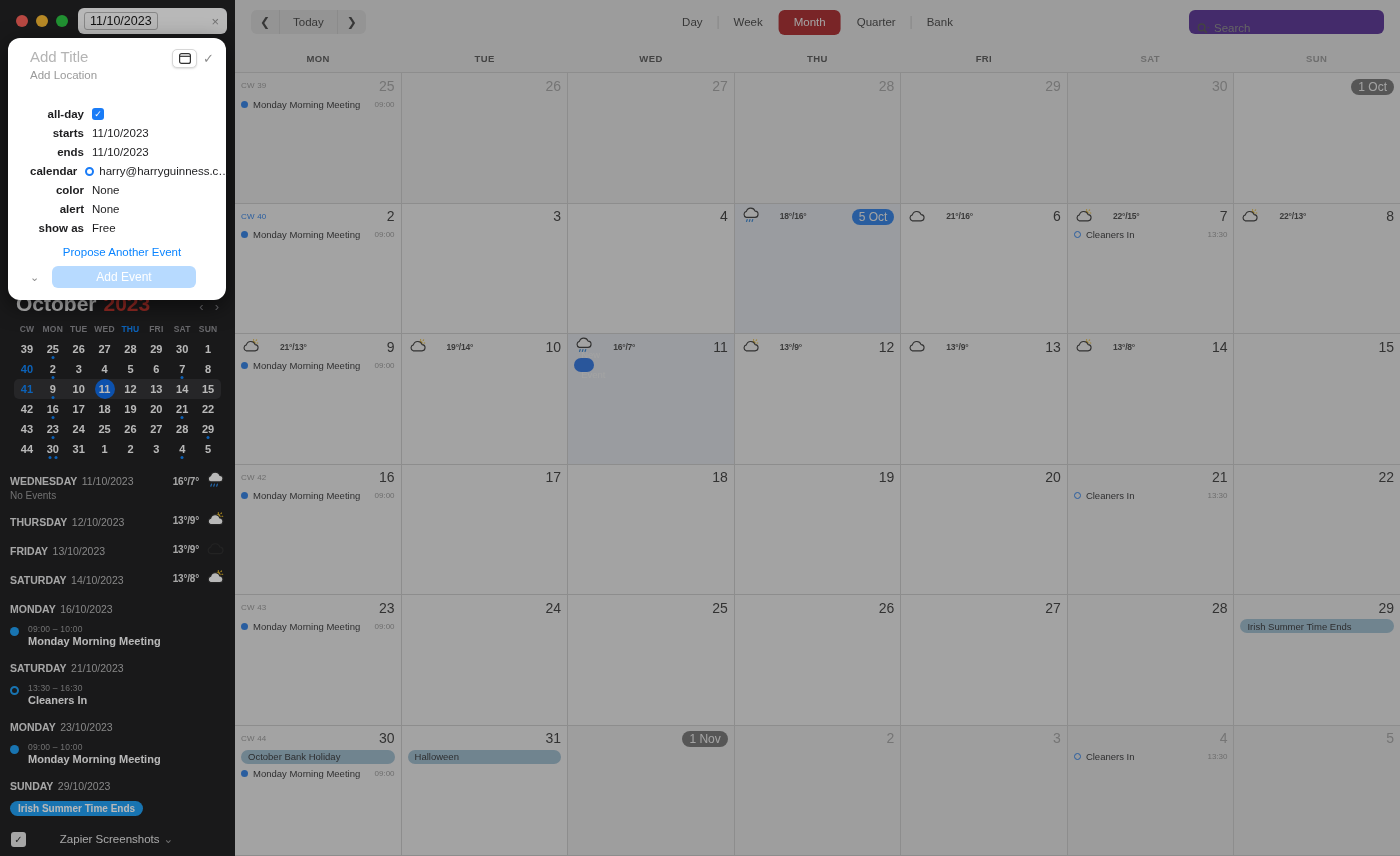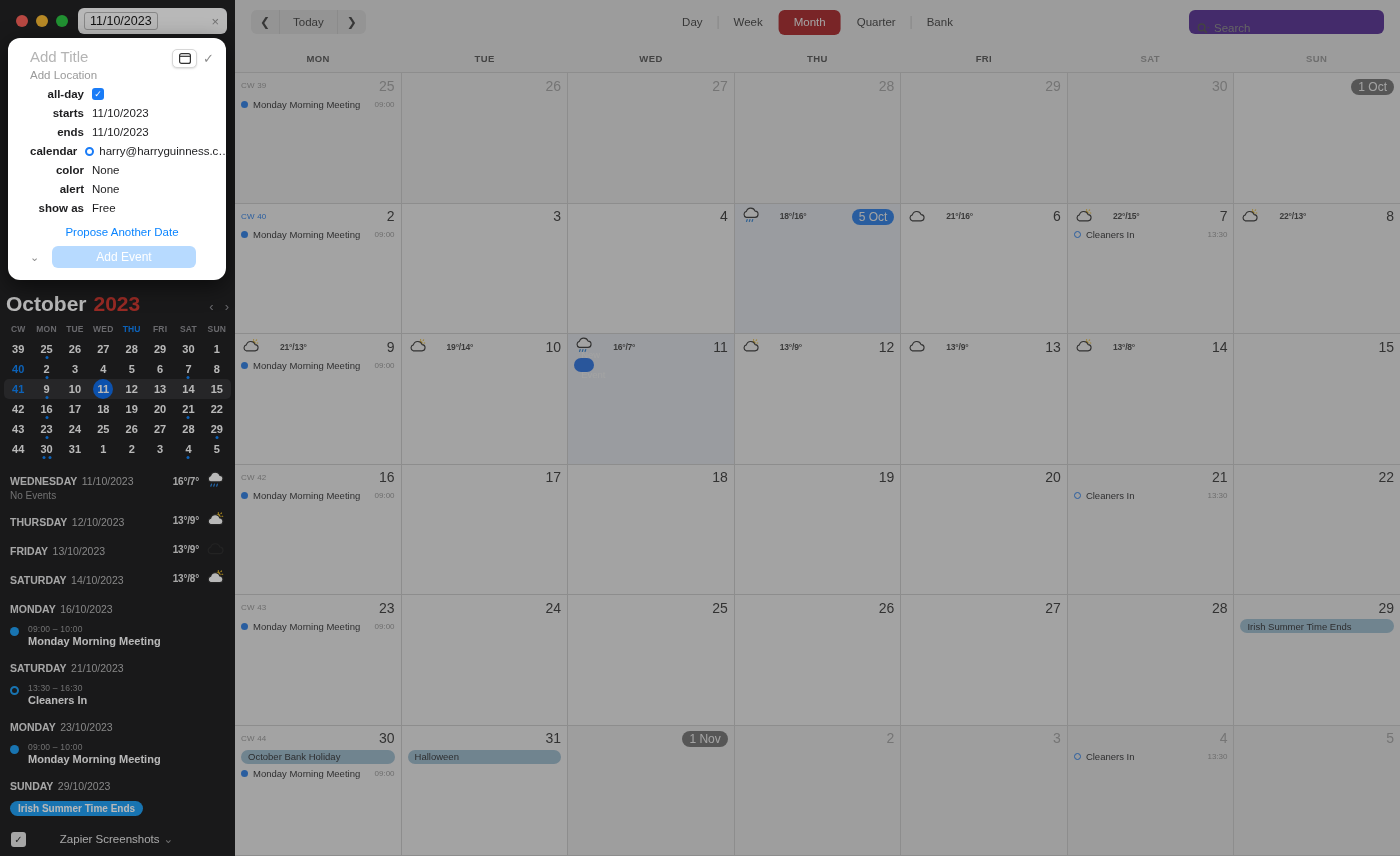--- a/index.html
+++ b/index.html
@@ -51,21 +51,21 @@
   .pop-titles { flex: 1; }
   .pop-title { font-size: 15px; color: #b4b4b4; line-height: 18px; }
   .pop-loc { font-size: 11.5px; color: #9a9a9a; margin-top: 3px; }
   .pop-actions { display: flex; align-items: center; gap: 6px; margin-top: 1px; }
   .pop-calbtn {
     width: 25px; height: 19px; border-radius: 5px; background: #fff;
     border: 1px solid #d7d7d7; box-shadow: 0 1px 2px rgba(0,0,0,.13);
     display: flex; align-items: center; justify-content: center;
   }
   .pop-check { color: #8c8c8c; font-size: 13px; }
-  .pop-rows { margin-top: 4px; }
+  .pop-rows { margin-top: 24px; }
   .prow { display: flex; align-items: center; min-height: 18px; margin-bottom: 1px; font-size: 11.5px; }
   .plabel { width: 62px; text-align: right; color: #1d1d1f; font-weight: bold; padding-right: 8px; }
   .pval { color: #1d1d1f; display: flex; align-items: center; gap: 5px; }
   .cbox {
     width: 12px; height: 12px; border-radius: 3px; background: #1a7cf7;
     display: inline-flex; align-items: center; justify-content: center;
     color: #fff; font-size: 9px; line-height: 1;
   }
   .calring {
     width: 9px; height: 9px; border-radius: 50%;
@@ -74,21 +74,21 @@
   .propose { text-align: center; color: #0a84ff; font-size: 11.5px; margin: 9px 0 8px; }
   .pop-foot { display: flex; align-items: center; }
   .chev-down { color: #8c8c8c; font-size: 11px; width: 22px; }
   .addevent {
     flex: 1; height: 22px; border-radius: 6px; background: #b7daff;
     color: #ffffff; font-size: 12px; display: flex; align-items: center;
     justify-content: center; margin-right: 18px;
   }
 
   
-  .mini { padding: 0 4px; margin-top: 4px; }
+  .mini { padding: 0 14px; margin-top: 4px; }
   .mini-head { display: flex; align-items: baseline; padding: 6px 2px 8px; }
   .mini-month { font-size: 21px; font-weight: bold; color: #fff; }
   .mini-year { font-size: 21px; font-weight: bold; color: #d0342c; margin-left: 7px; }
   .mini-nav { margin-left: auto; display: flex; gap: 11px; color: #8e8e93; font-size: 13px; }
   table.mg { width: 100%; border-collapse: collapse; table-layout: fixed; }
   table.mg th {
     font-size: 8.5px; font-weight: bold; color: #8e8e93; padding-bottom: 5px; letter-spacing: .2px;
   }
   table.mg th.today-col { color: #0a84ff; }
   table.mg td {
@@ -297,21 +297,21 @@
         <div class="prow">
           <div class="plabel">alert</div>
           <div class="pval">None</div>
         </div>
         <div class="prow">
           <div class="plabel">show as</div>
           <div class="pval">Free</div>
         </div>
       </div>
 
-      <div class="propose">Propose Another Date</div>
+      <div class="propose">Propose Another Event</div>
       <div class="pop-foot">
         <span class="chev-down">⌄</span>
         <div class="addevent">Add Event</div>
       </div>
     </div>
 
     <div class="mini" style="margin-top:244px">
       <div class="mini-head">
         <span class="mini-month">October</span>
         <span class="mini-year">2023</span>

